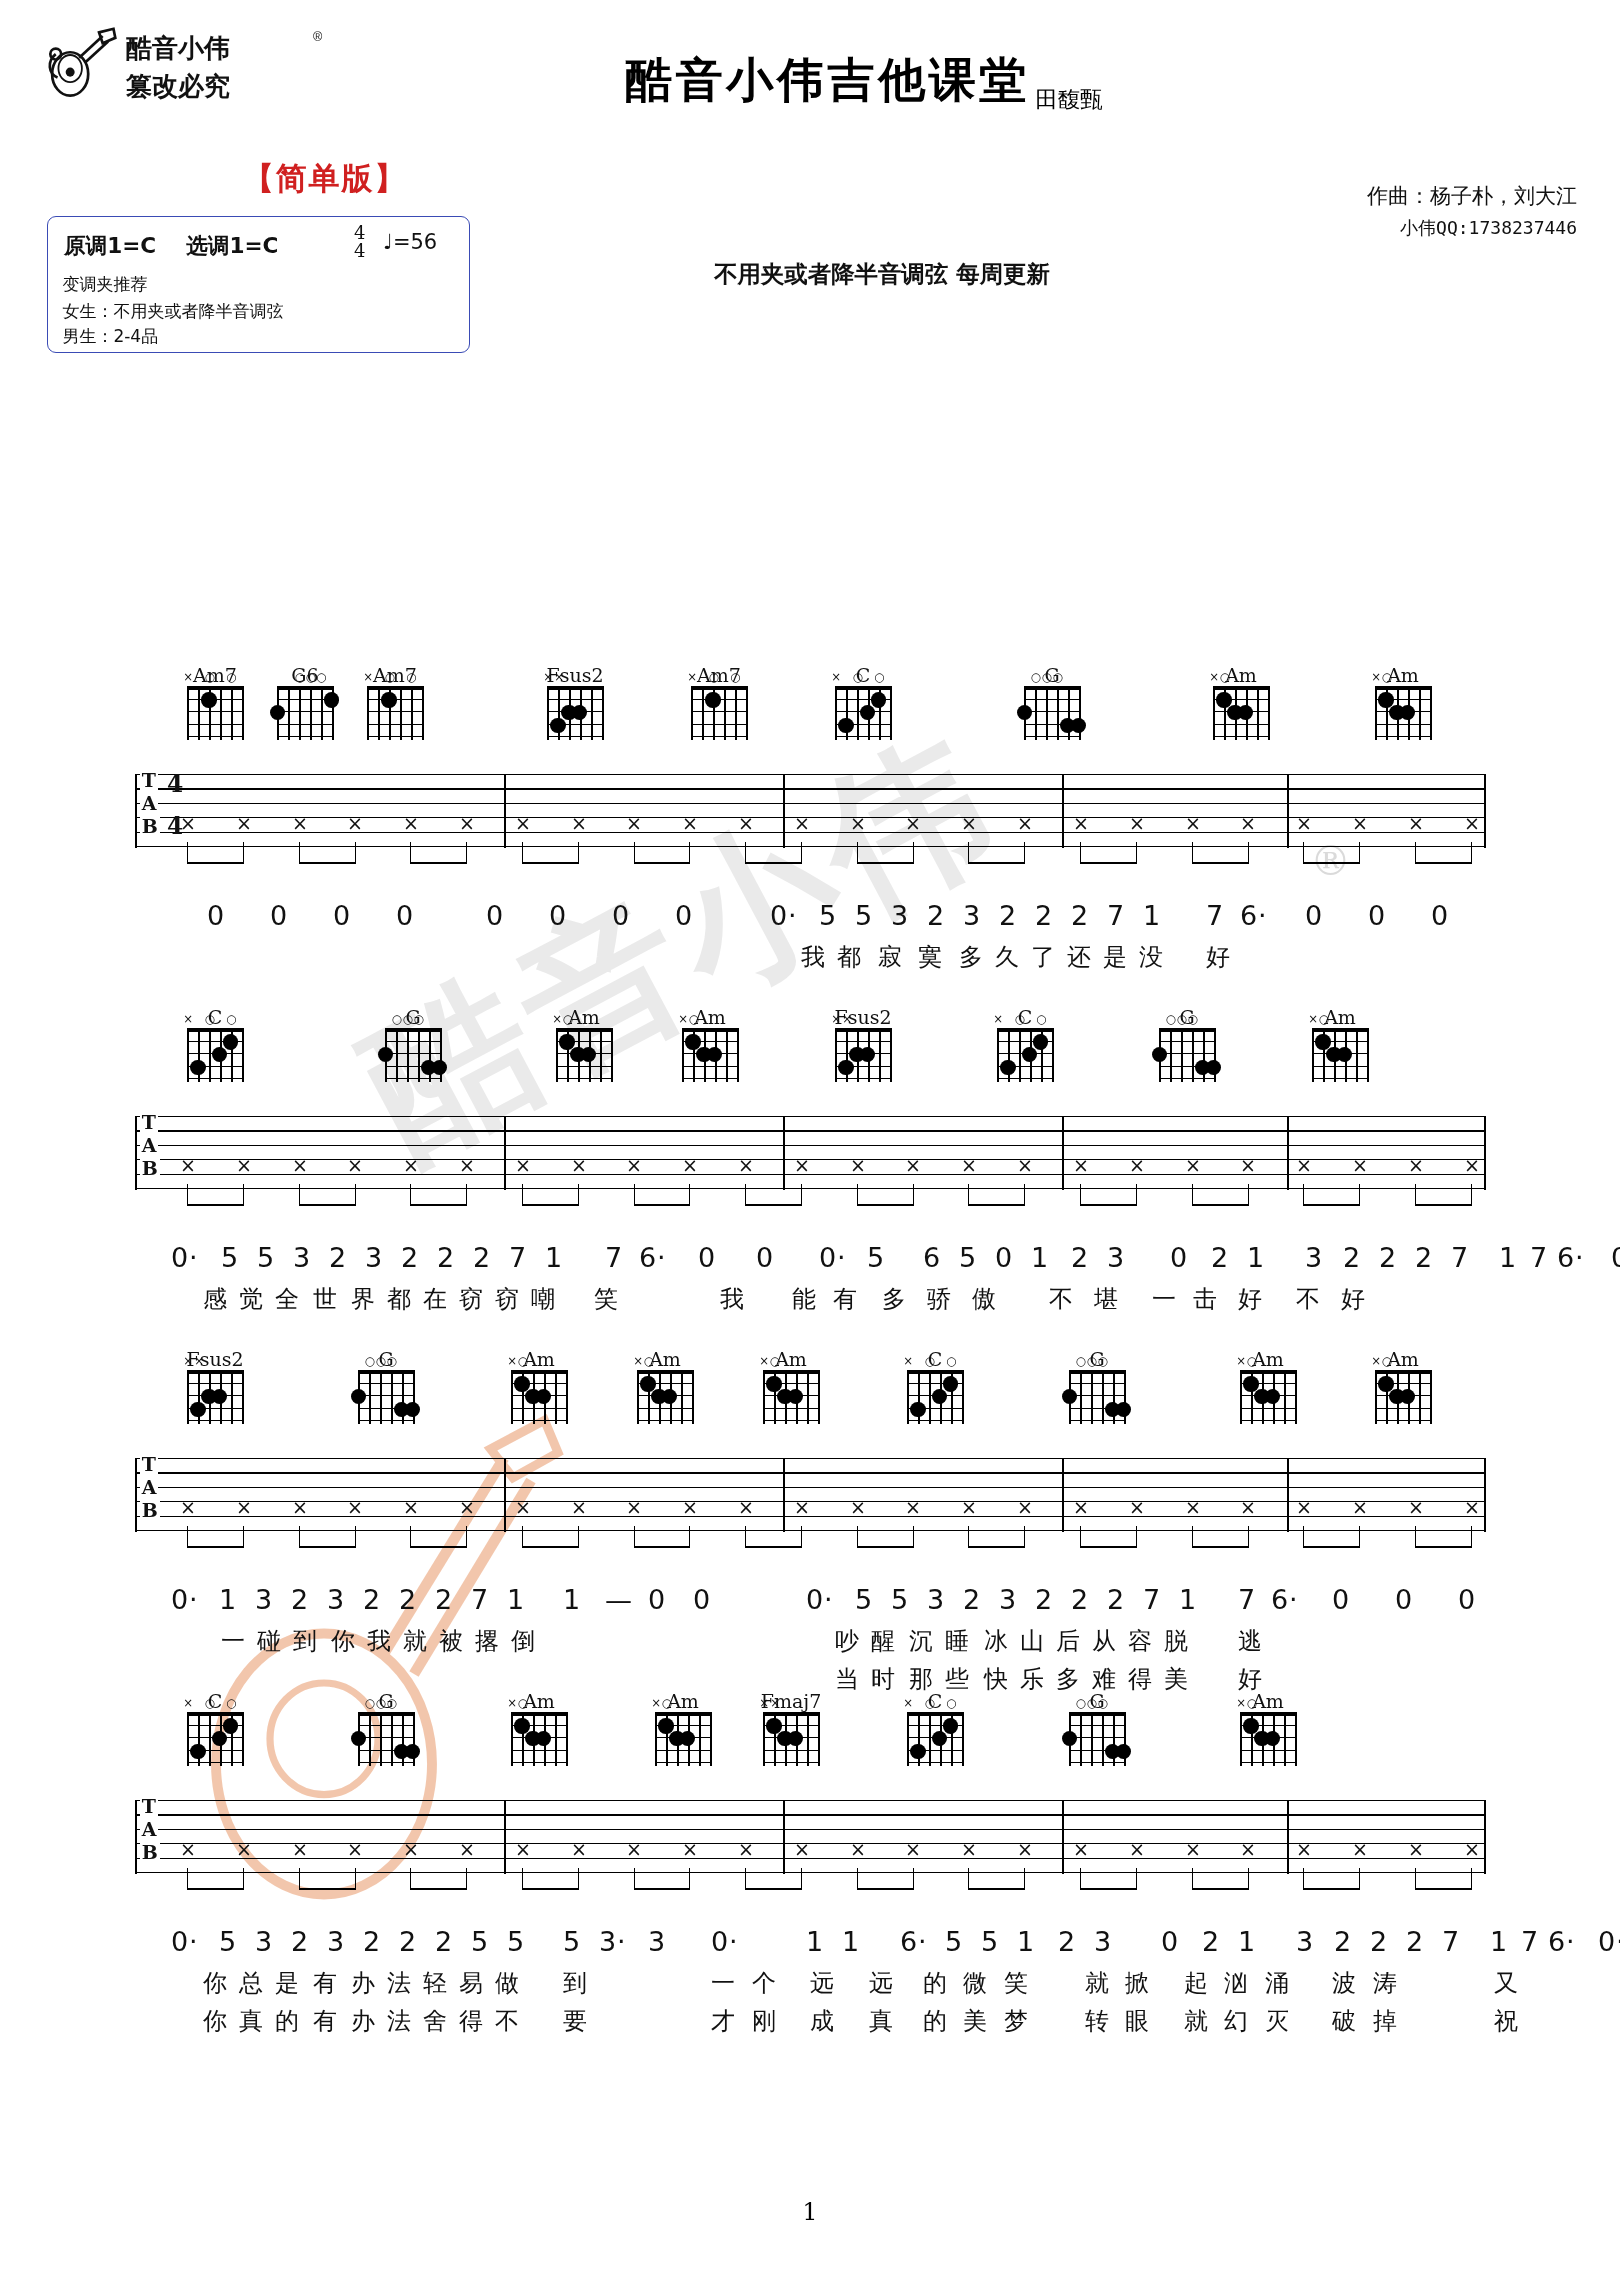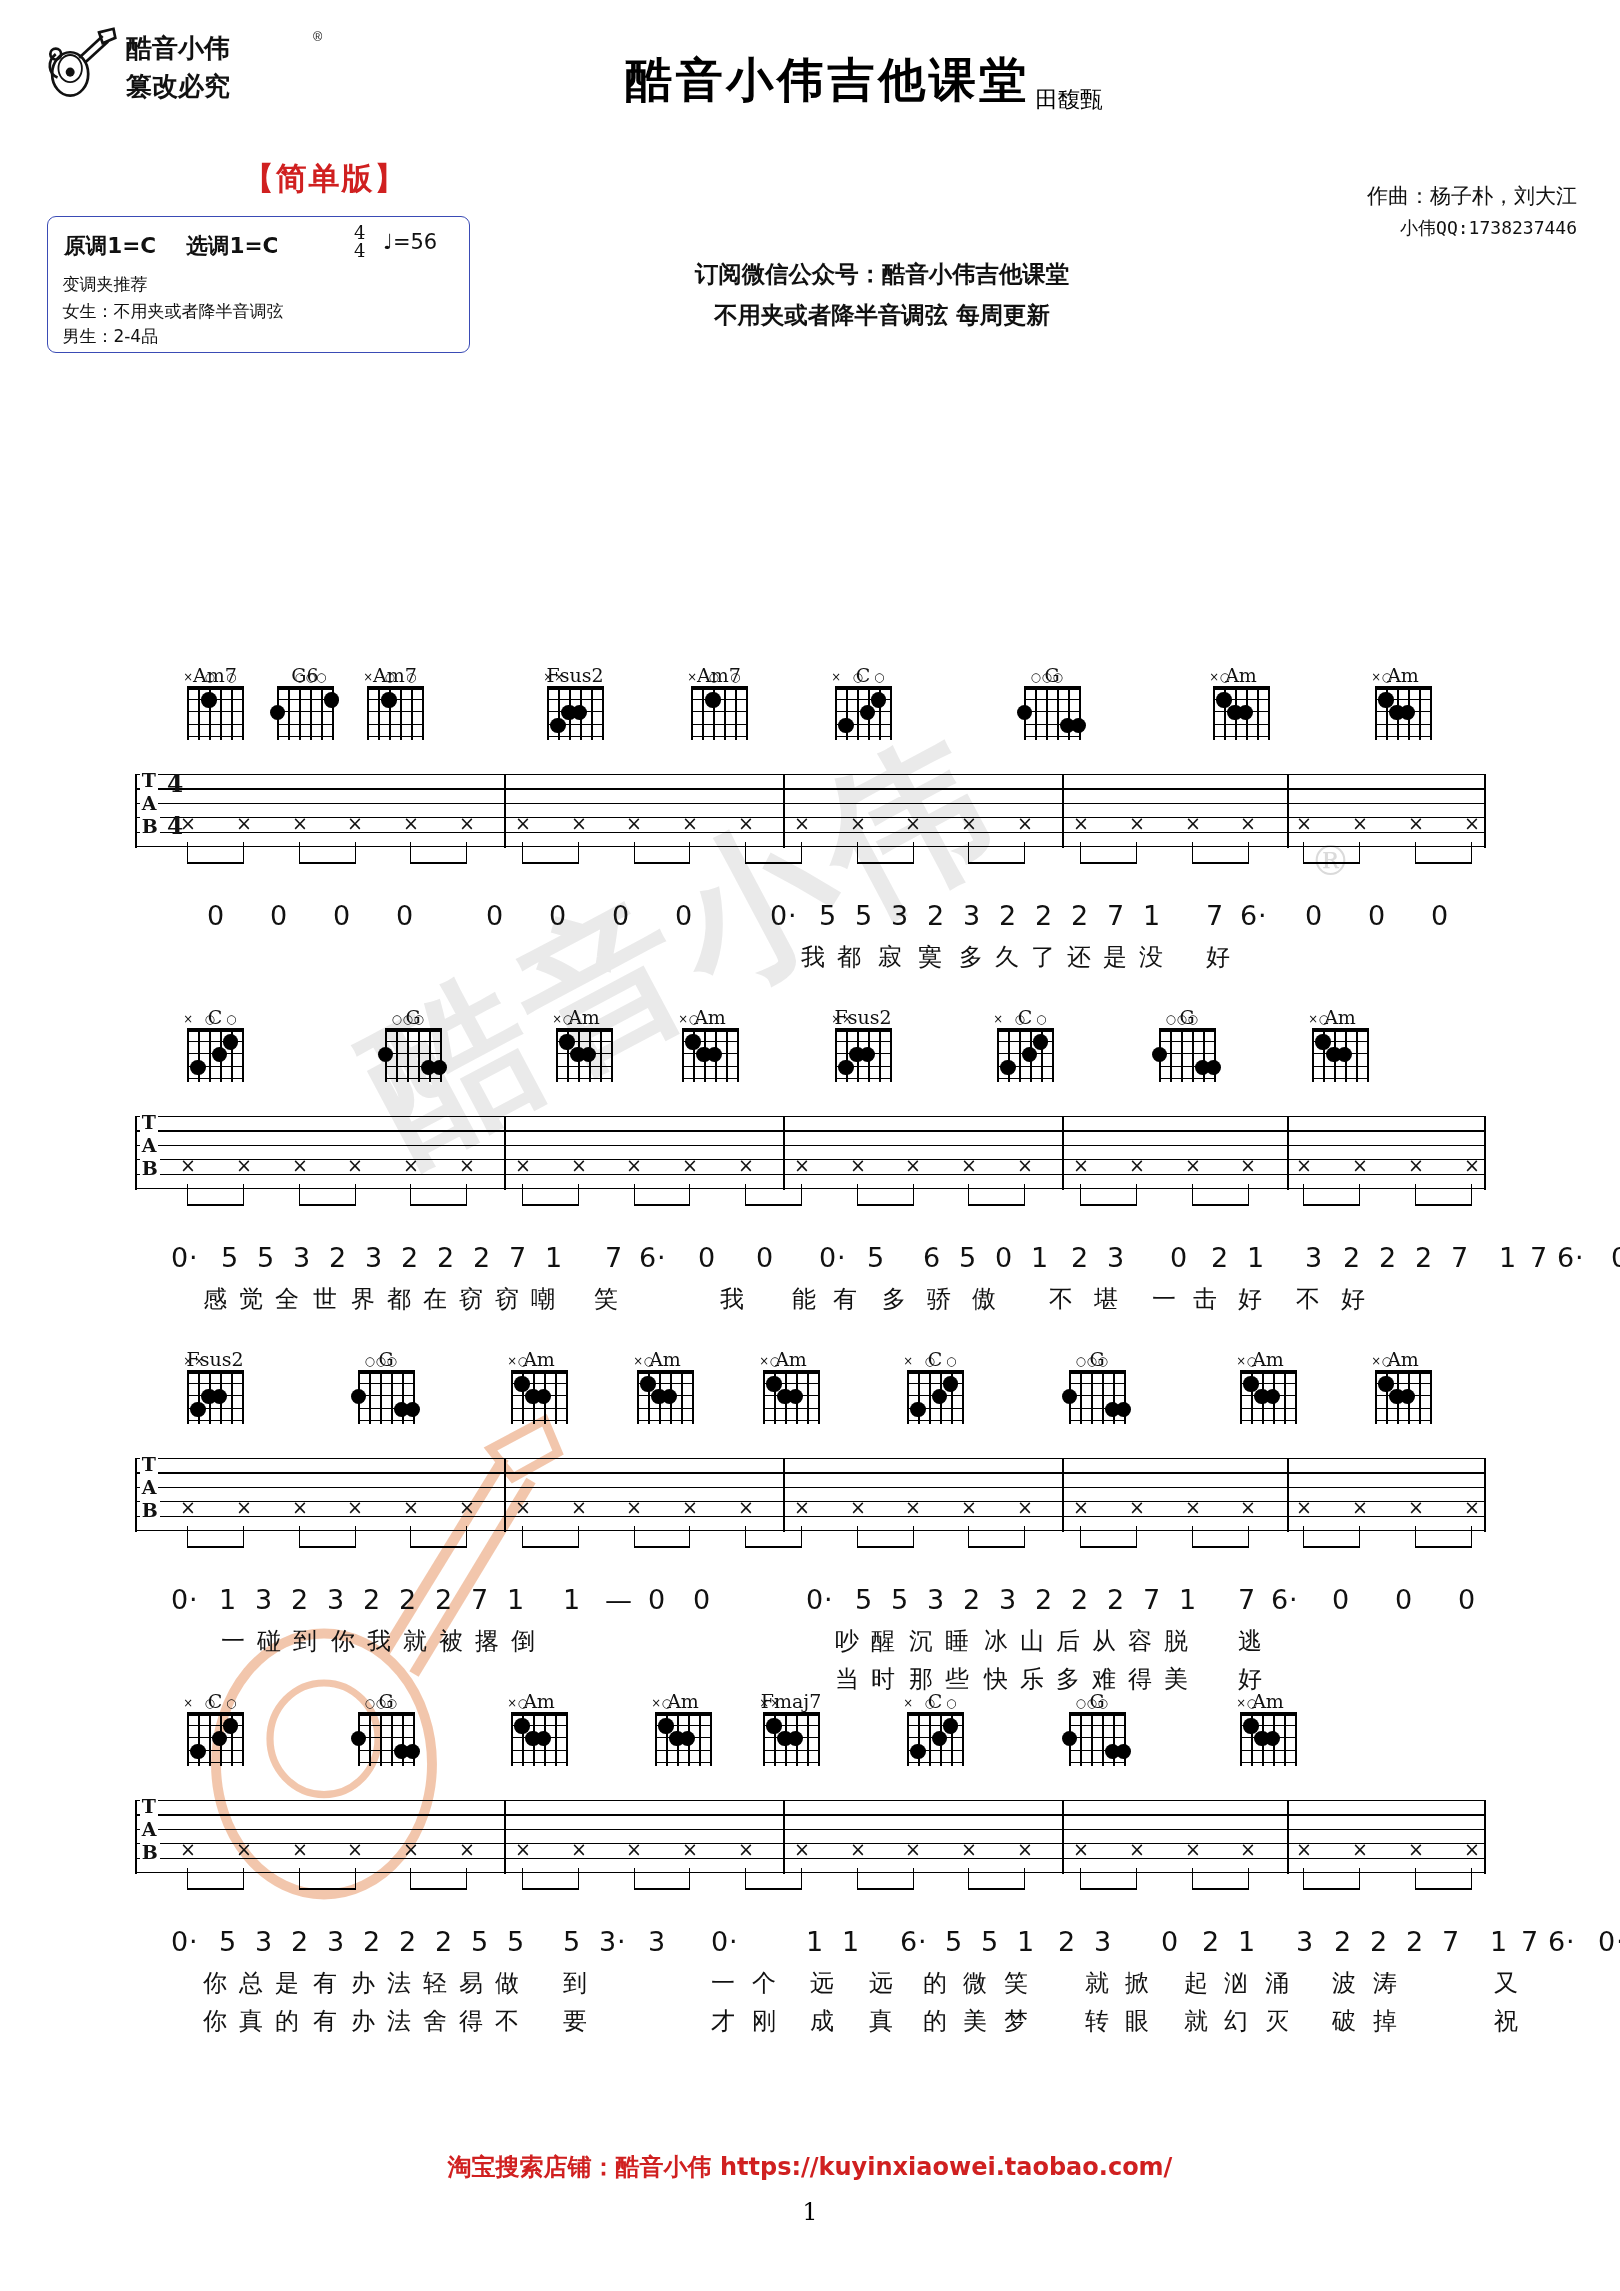--- a/index.html
+++ b/index.html
@@ -222,21 +222,20 @@
       <span class="n">4</span>
       <span class="d">4</span>
     </div>
     <div class="tempo">♩=56</div>
     <div class="r2">变调夹推荐</div>
     <div class="r3">女生：不用夹或者降半音调弦</div>
     <div class="r4">男生：2-4品</div>
   </div>
 
   <div class="promo">
-    <div>订阅微信公众号：酷音小伟吉他课堂</div>
     <div>不用夹或者降半音调弦 每周更新</div>
   </div>
 
   <div class="credits">
     <div>作曲：杨子朴，刘大江</div>
     <div class="qq">小伟QQ:1738237446</div>
   </div>
 
   <div class="watermark">酷音小伟</div>
   <div class="wm-r">®</div>
@@ -1553,17 +1552,16 @@
           <span style="left: 1184px;">就</span>
           <span style="left: 1224px;">幻</span>
           <span style="left: 1265px;">灭</span>
           <span style="left: 1332px;">破</span>
           <span style="left: 1373px;">掉</span>
           <span style="left: 1494px;">祝</span>
         </div>
       </div>
     </div>
 
-  <div class="foot1">淘宝搜索店铺：酷音小伟 https://kuyinxiaowei.taobao.com/</div>
   <div class="pagenum">1</div>
 
 </div>
 
 
 </body></html>

